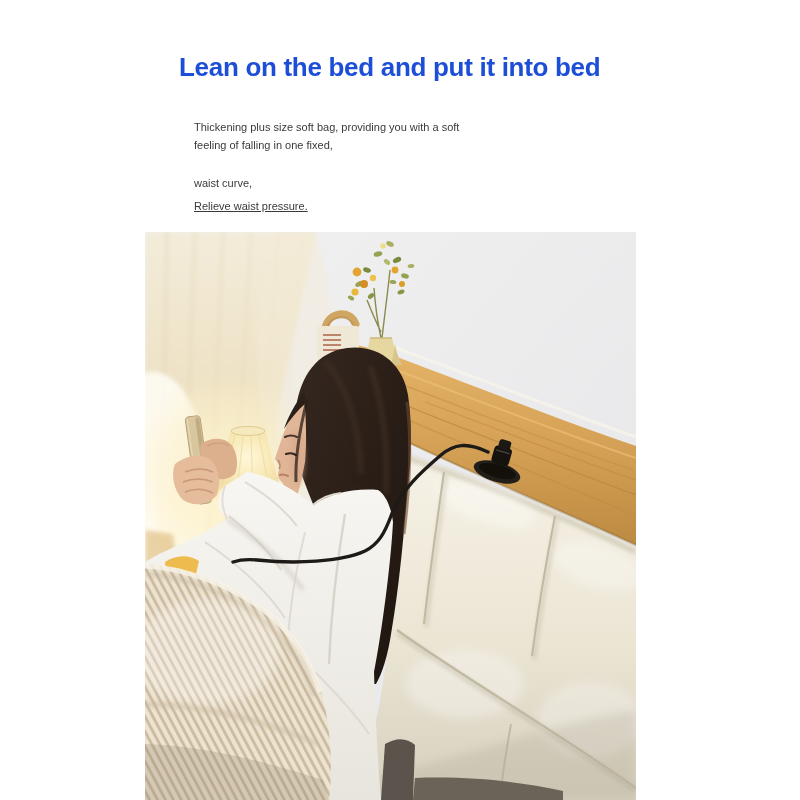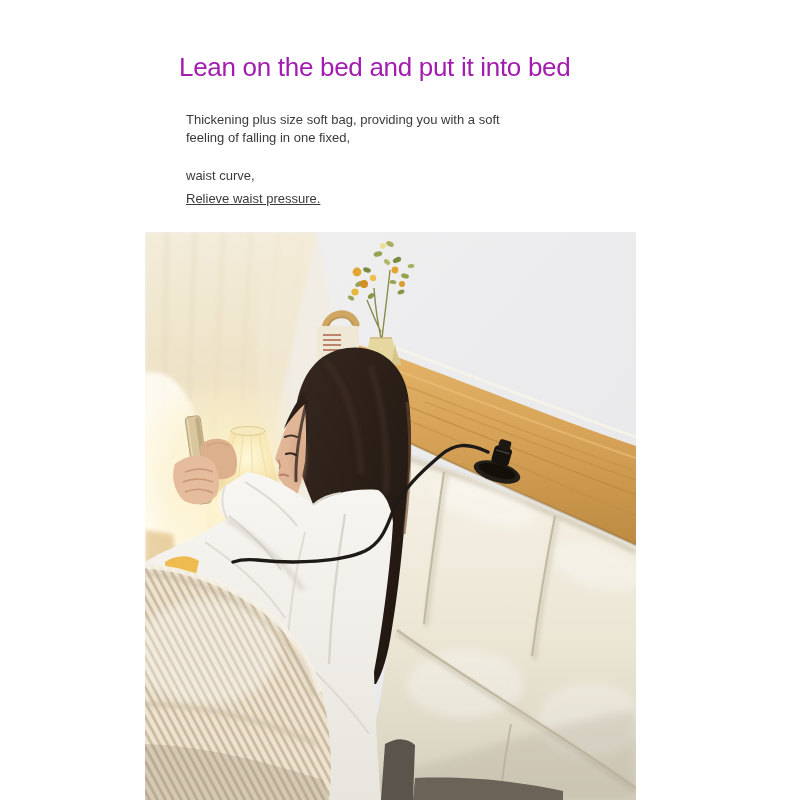--- a/index.html
+++ b/index.html
@@ -4,25 +4,25 @@
 <style>
   html,body{margin:0;padding:0;}
   body{
     width:800px;height:800px;position:relative;overflow:hidden;
     background:#ffffff;
     font-family:"Liberation Sans", sans-serif;
   }
   .stage{position:absolute;inset:0;width:800px;height:800px;}
   .title{
     position:absolute;left:179px;top:52px;margin:0;
-    font-size:26px;font-weight:400;letter-spacing:-0.3px;color:#a21caf;
+    font-size:26px;font-weight:700;letter-spacing:-0.3px;color:#1d4ed8;
   }
   .para{
-    position:absolute;left:182px;margin:4px;
-    font-size:13px;font-weight:500;color:#3a3a3a;line-height:17.5px;
+    position:absolute;left:182px;margin:12px;
+    font-size:11px;font-weight:500;color:#3a3a3a;line-height:17.5px;
   }
   .p1{top:107px;}
   .p2{top:145px;}
   .p3{top:186px;text-decoration:underline;}
   .photo-wrap{
     position:absolute;left:145px;top:232px;width:491px;height:568px;
     overflow:hidden;background:#ebebed;
   }
   .photo-wrap svg{display:block;}
 </style>

